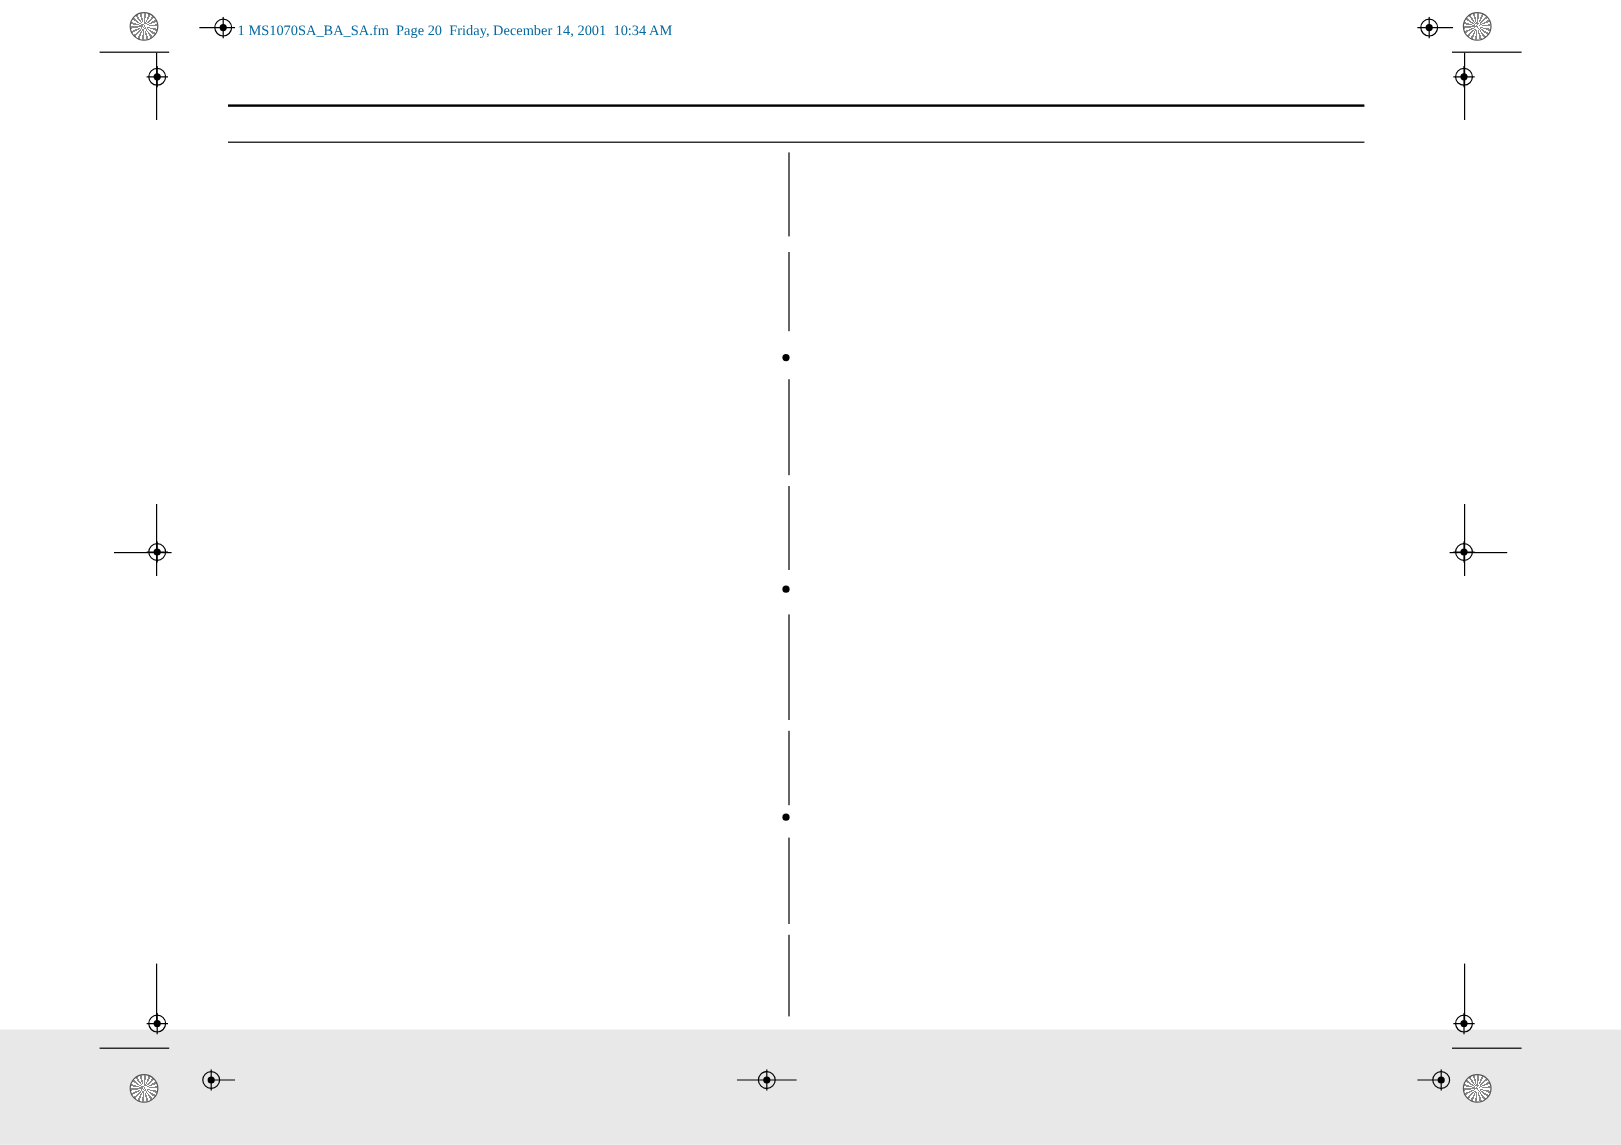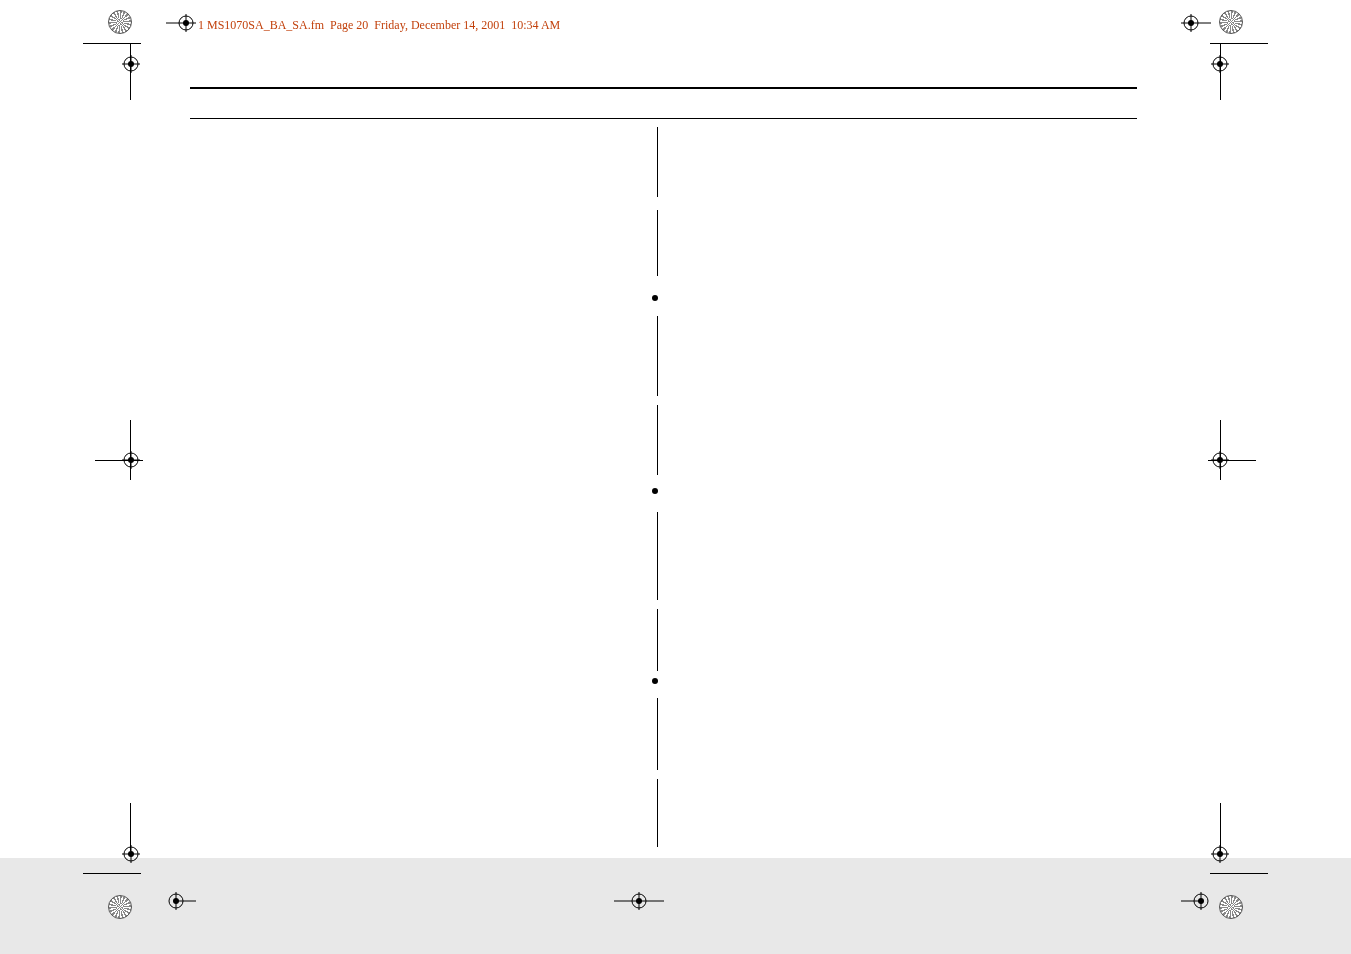--- a/index.html
+++ b/index.html
@@ -39,21 +39,21 @@
       width: 1px;
       background: #000;
     }
 
     
     .header-text {
       position: absolute;
       top: 18px;
       left: 198px;
       font-size: 12px;
-      color: #c2410c;
+      color: #0369a1;
       font-family: Georgia, serif;
     }
 
     
     .hrule-top {
       position: absolute;
       left: 190px;
       right: 214px;
       height: 2px;
       background: #000;

